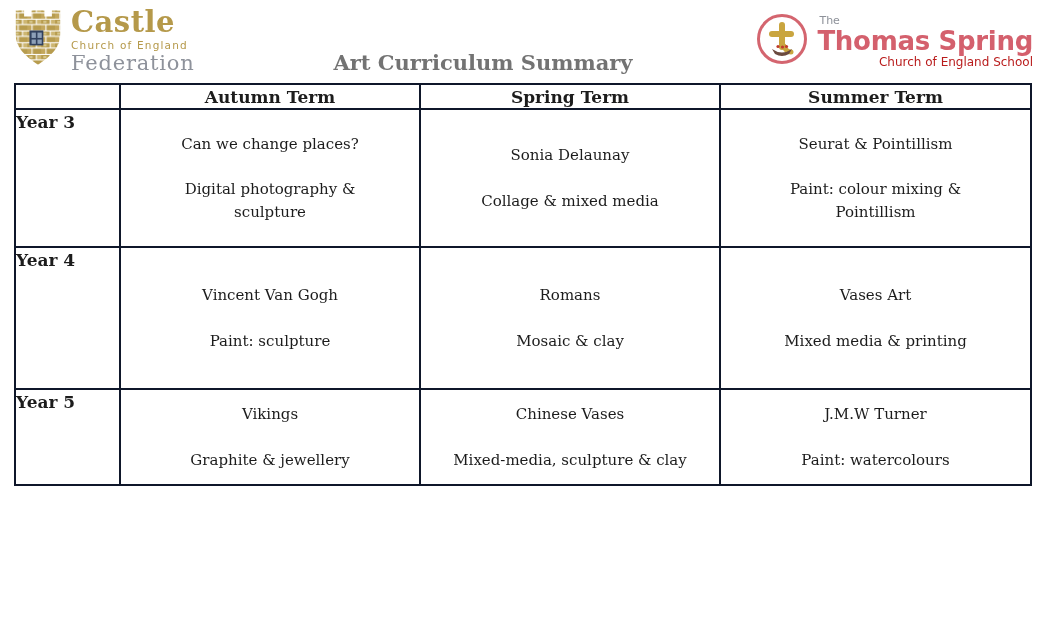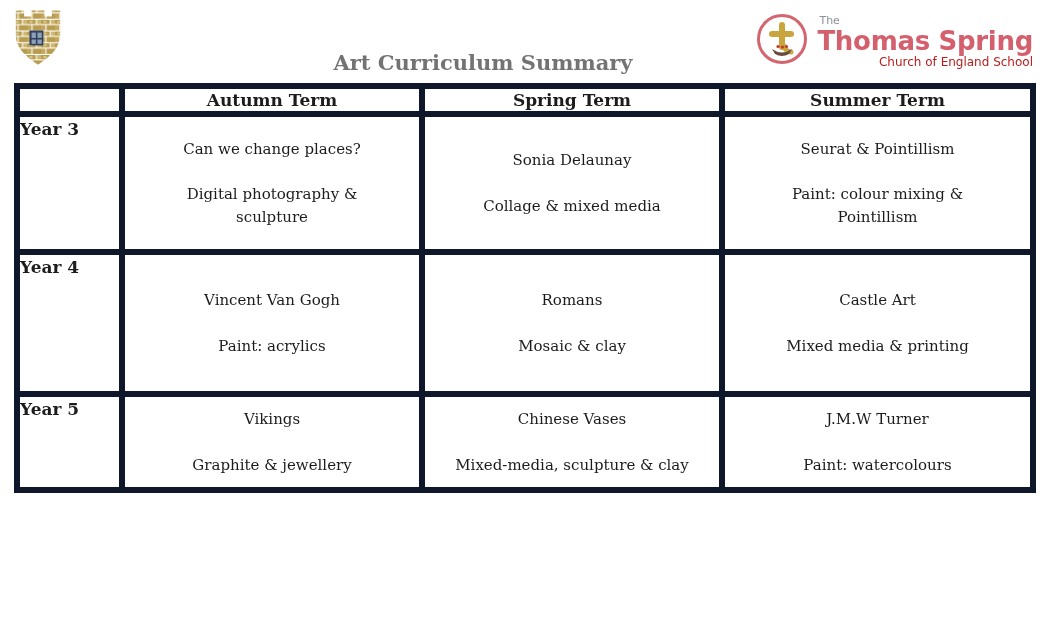--- a/index.html
+++ b/index.html
@@ -18,21 +18,21 @@
               font-size:21px;font-weight:bold;color:#737373;}
 
   .logo-coram{position:absolute;right:10px;top:12px;display:flex;align-items:center;}
   .coram-text{margin-left:8px;line-height:1;text-align:right;}
   .coram-the{font-size:11px;color:#8d9199;text-align:left;margin-left:2px;font-family:"DejaVu Sans",sans-serif;}
   .coram-name{font-size:26px;font-weight:bold;color:#d4606d;margin-top:2px;font-family:"DejaVu Sans",sans-serif;letter-spacing:-.3px;}
   .coram-sub{font-size:12px;color:#b91c1c;margin-top:2px;font-family:"DejaVu Sans",sans-serif;}
 
   
   table.curriculum{position:absolute;left:14px;top:83px;width:1016px;border-collapse:collapse;table-layout:fixed;}
-  table.curriculum td,table.curriculum th{border:6px solid #0f172a;background:#fff;}
+  table.curriculum td,table.curriculum th{border:2px solid #0f172a;background:#fff;}
   col.c-year{width:105px;} col.c-autumn{width:300px;} col.c-spring{width:300px;} col.c-summer{width:311px;}
   tr.head-row{height:25px;}
   th.term-head{font-size:17px;font-weight:bold;text-align:center;vertical-align:middle;padding:1px 0;}
   td.year-cell{vertical-align:top;text-align:left;font-size:17px;font-weight:bold;padding:2px 0 0 0;}
   td.term-cell{vertical-align:middle;text-align:center;font-size:15px;padding:0 10px;}
   td.term-cell p{margin:0;line-height:1.5;white-space:pre-line;}
   td.term-cell p + p{margin-top:23px;}
   tr.r-y3{height:138px;} tr.r-y4{height:142px;} tr.r-y5{height:96px;} tr.r-y6{height:119px;}
 </style>
 </head>
@@ -60,20 +60,25 @@
           <g clip-path="url(#shieldClip)">
             <rect width="46" height="58" fill="url(#mosaic)"></rect>
           </g>
           <rect x="15" y="21" width="13" height="14" fill="#31415f"></rect>
           <rect x="17" y="23" width="4" height="5" fill="#8da0b8"></rect>
           <rect x="22.5" y="23" width="4" height="5" fill="#8da0b8"></rect>
           <rect x="17" y="29.5" width="4" height="4" fill="#8da0b8"></rect>
           <rect x="22.5" y="29.5" width="4" height="4" fill="#8da0b8"></rect>
         </svg>
       </span>
+      <div class="castle-text">
+        <div class="castle-name">Castle</div>
+        <div class="castle-sub">Church of England</div>
+        <div class="castle-fed">Federation</div>
+      </div>
     </div>
 
     <h1 class="page-title">Art Curriculum Summary</h1>
 
     <div class="logo-coram">
       <span>
         <svg width="54" height="54" viewBox="0 0 54 54" aria-hidden="true">
           <circle cx="27" cy="27" r="23.5" fill="#ffffff" stroke="#d4656f" stroke-width="3"></circle>
           <rect x="24" y="10" width="6" height="28" rx="3" fill="#c9a53f"></rect>
           <rect x="14" y="19" width="25" height="6" rx="3" fill="#c9a53f"></rect>
@@ -122,28 +127,28 @@
         <p>Seurat &amp; Pointillism</p>
         <p>Paint: colour mixing &amp;
 Pointillism</p>
       </td>
     </tr>
 
     <tr class="r-y4">
       <td class="year-cell">Year 4</td>
       <td class="term-cell">
         <p>Vincent Van Gogh</p>
-        <p>Paint: acrylics</p>
+        <p>Paint: sculpture</p>
       </td>
       <td class="term-cell">
         <p>Romans</p>
         <p>Mosaic &amp; clay</p>
       </td>
       <td class="term-cell">
-        <p>Castle Art</p>
+        <p>Vases Art</p>
         <p>Mixed media &amp; printing</p>
       </td>
     </tr>
 
     <tr class="r-y5">
       <td class="year-cell">Year 5</td>
       <td class="term-cell">
         <p>Vikings</p>
         <p>Graphite &amp; jewellery</p>
       </td>

